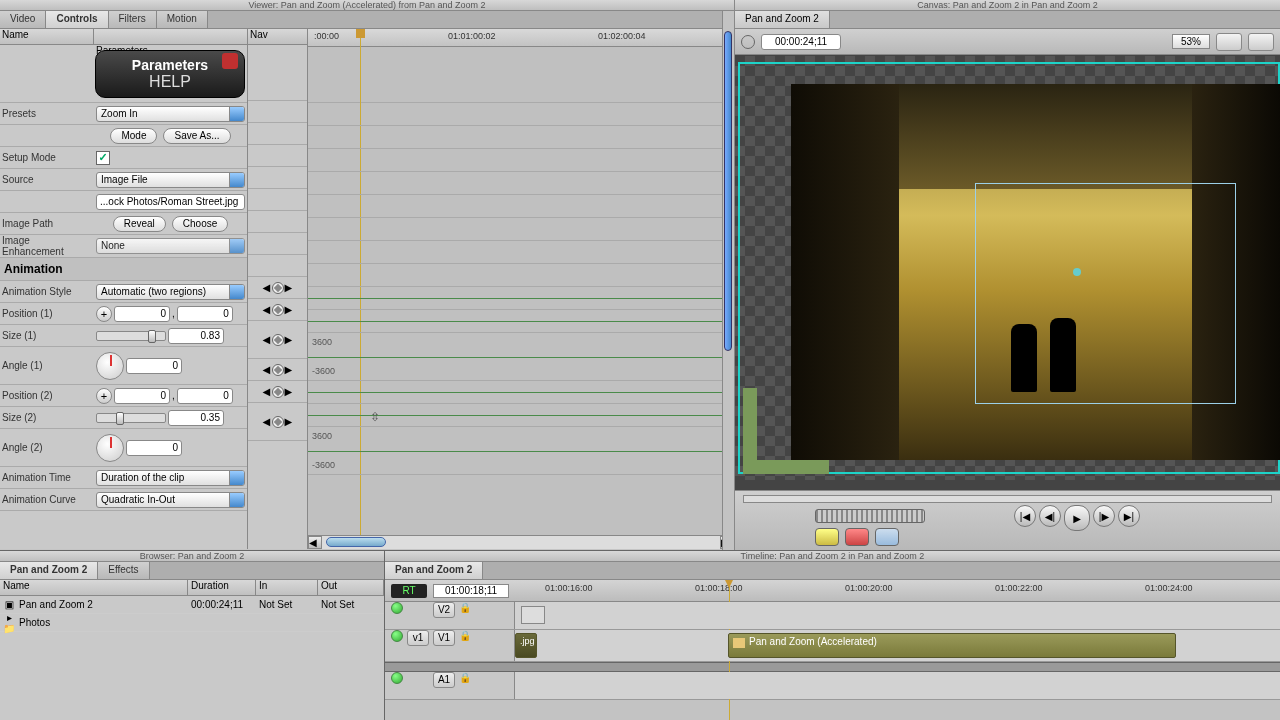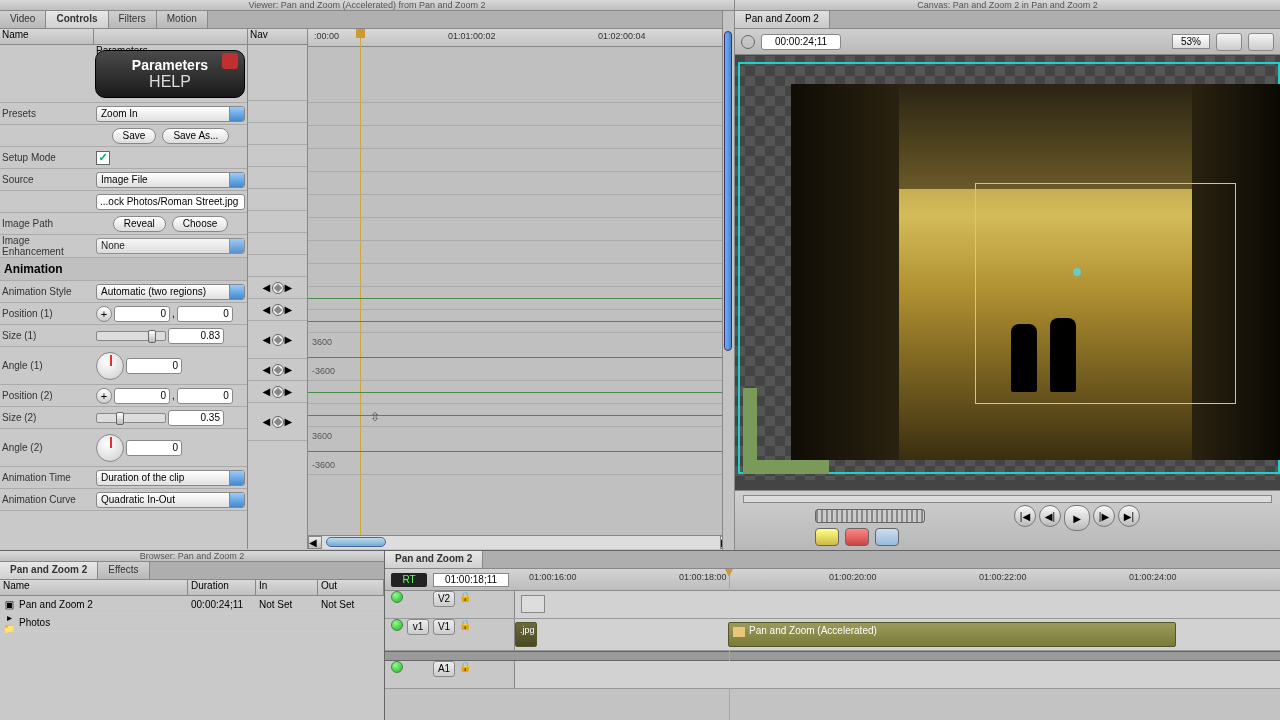--- a/index.html
+++ b/index.html
@@ -109,21 +109,21 @@
 .brow span { padding-left:3px; }
 .brow .ic { width:16px; text-align:center; }
 
 
 .timeline { position:absolute; left:385px; top:550px; right:0; bottom:0; background:#c3c3c3; border-top:1px solid #666;}
 .ttabs { height:18px; background:#aeaeae; display:flex; border-bottom:1px solid #888; }
 .trow-head { height:22px; background:linear-gradient(#d4d4d4,#bcbcbc); border-bottom:1px solid #888; display:flex; align-items:center; }
 .rt-box { margin-left:6px; width:36px; height:14px; background:#222; color:#6f6; text-align:center; line-height:14px; border-radius:2px;}
 .tc-box2 { margin-left:6px; width:76px; height:14px; background:#fff; border:1px solid #888; text-align:center; line-height:12px;}
 .t-ruler { flex:1; position:relative; margin-left:10px; height:100%; }
-.t-tick { position:absolute; top:3px; font-size:9px; color:#333;}
+.t-tick { position:absolute; top:3px; font-size:9px; color:#333;margin-left:16px;}
 .t-play { position:absolute; top:0; bottom:-140px; width:1px; background:#ca3;}
 .t-play::before { content:""; position:absolute; top:0; left:-4px; border-left:4px solid transparent; border-right:4px solid transparent; border-top:8px solid #cc9933;}
 
 .track { height:28px; border-bottom:1px solid #999; display:flex; background:#cfcfcf; }
 .track.tall { height:32px; }
 .track .patch { width:130px; border-right:1px solid #888; display:flex; gap:4px; padding-left:6px; background:#c8c8c8;}
 .g-dot { width:12px; height:12px; border-radius:6px; background:radial-gradient(circle at 35% 30%,#8f8,#3a3); border:1px solid #484;}
 .trk-lbl { width:22px; height:16px; background:linear-gradient(#eee,#ccc); border:1px solid #888; border-radius:3px; text-align:center; line-height:14px;}
 .lock { width:12px; height:12px; }
 .track .lane { flex:1; position:relative; background:#d2d2d2; }
@@ -161,21 +161,21 @@
 
       <div class="param-row">
         <div class="lbl">Presets</div>
         <div class="ctl">
             <div class="aqua-select">Zoom In</div>
           </div>
       </div>
       <div class="param-row">
         <div class="lbl"></div>
         <div class="ctl" style="justify-content:center;gap:6px;">
-          <div class="aqua-btn">Save</div>
+          <div class="aqua-btn">Mode</div>
           <div class="aqua-btn">Save As...</div>
         </div>
       </div>
 
       <div class="param-row">
         <div class="lbl">Setup Mode</div>
         <div class="ctl">
             <div class="chk">✓</div>
           </div>
       </div>
@@ -445,20 +445,21 @@
     <span style="width:62px">Not Set</span>
     <span>Not Set</span>
   </div>
   <div class="brow">
     <span class="ic">▸📁</span>
     <span style="width:172px">Photos</span>
   </div>
 </div>
 
 <div class="timeline">
+  <div class="titlebar">Timeline: Pan and Zoom 2 in Pan and Zoom 2</div>
   <div class="ttabs">
       <div class="vtab active">Pan and Zoom 2</div>
     </div>
   <div class="trow-head">
     <div class="rt-box">RT</div>
     <div class="tc-box2">01:00:18;11</div>
     <div class="t-ruler">
       <span class="t-tick" style="left:10px">01:00:16:00</span>
       <span class="t-tick" style="left:160px">01:00:18:00</span>
       <span class="t-tick" style="left:310px">01:00:20:00</span>

